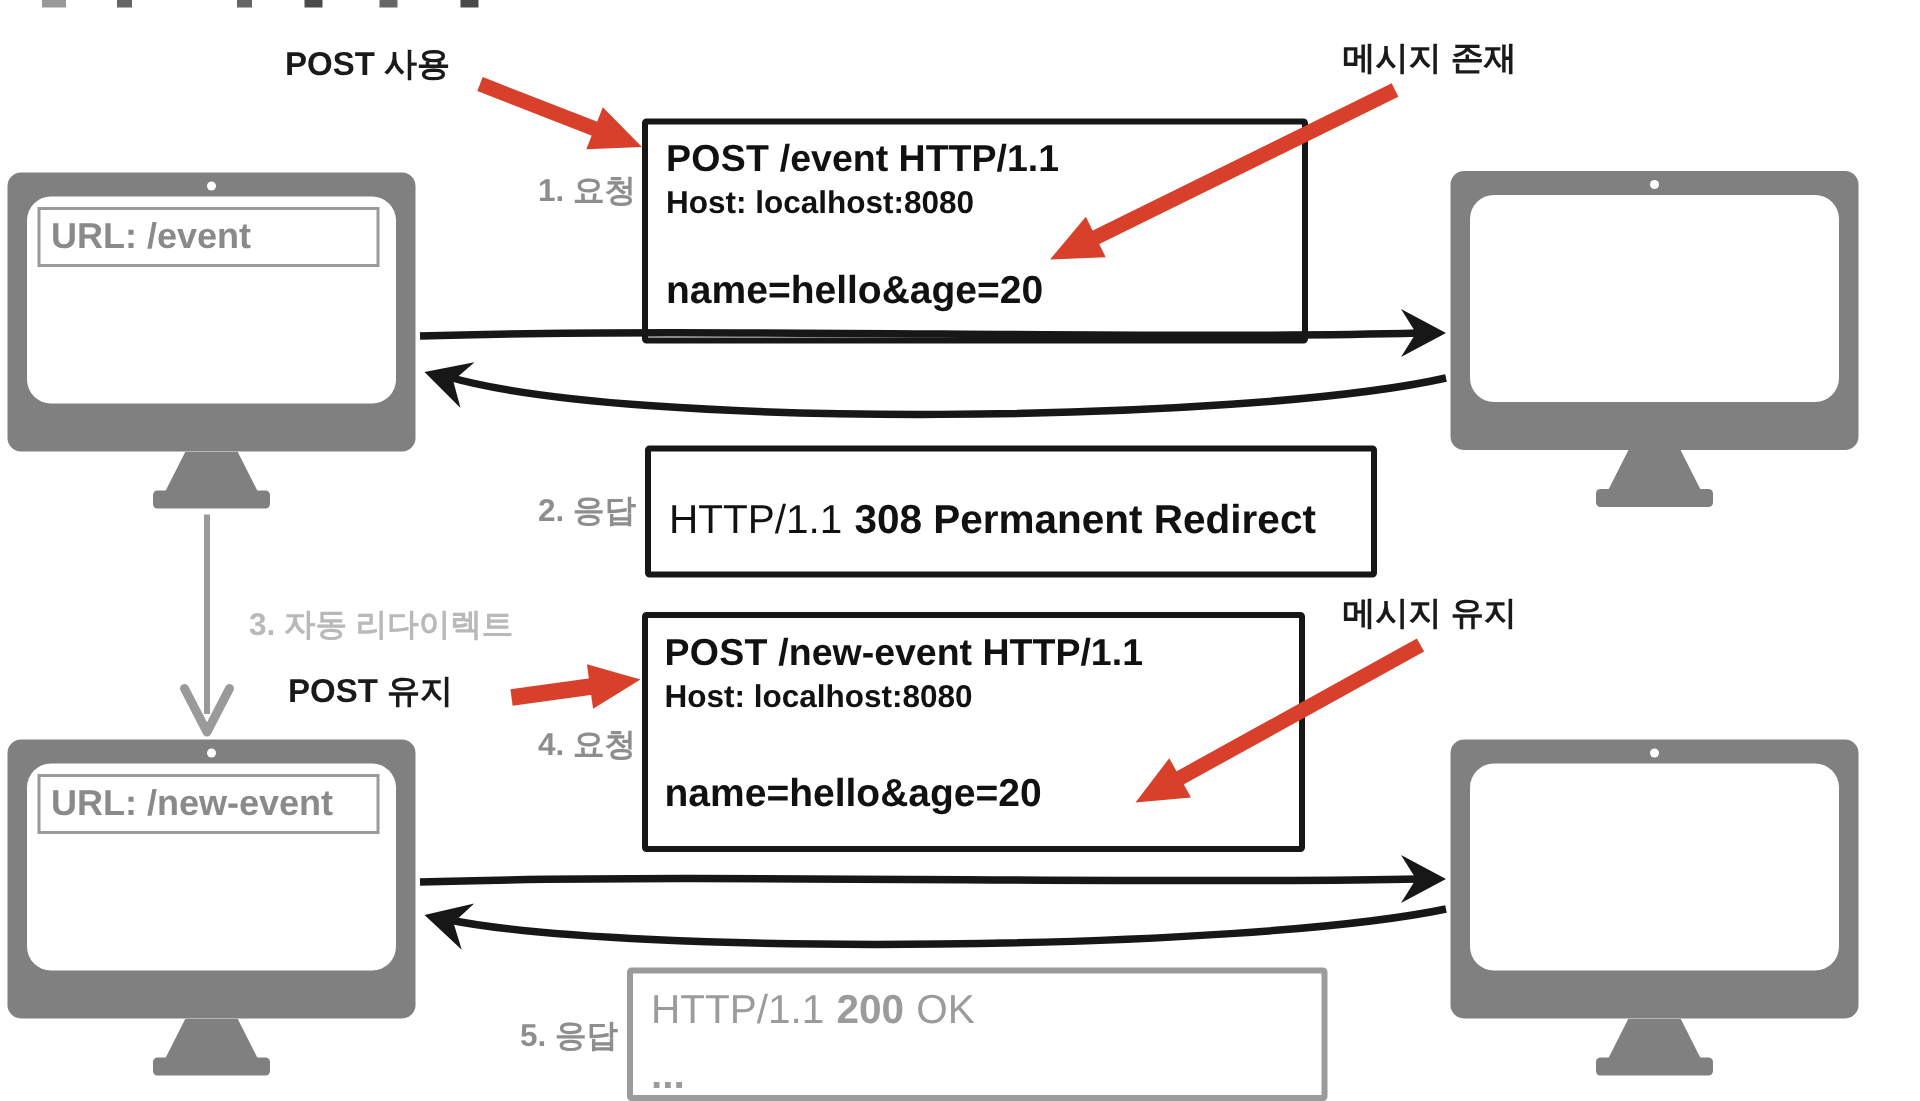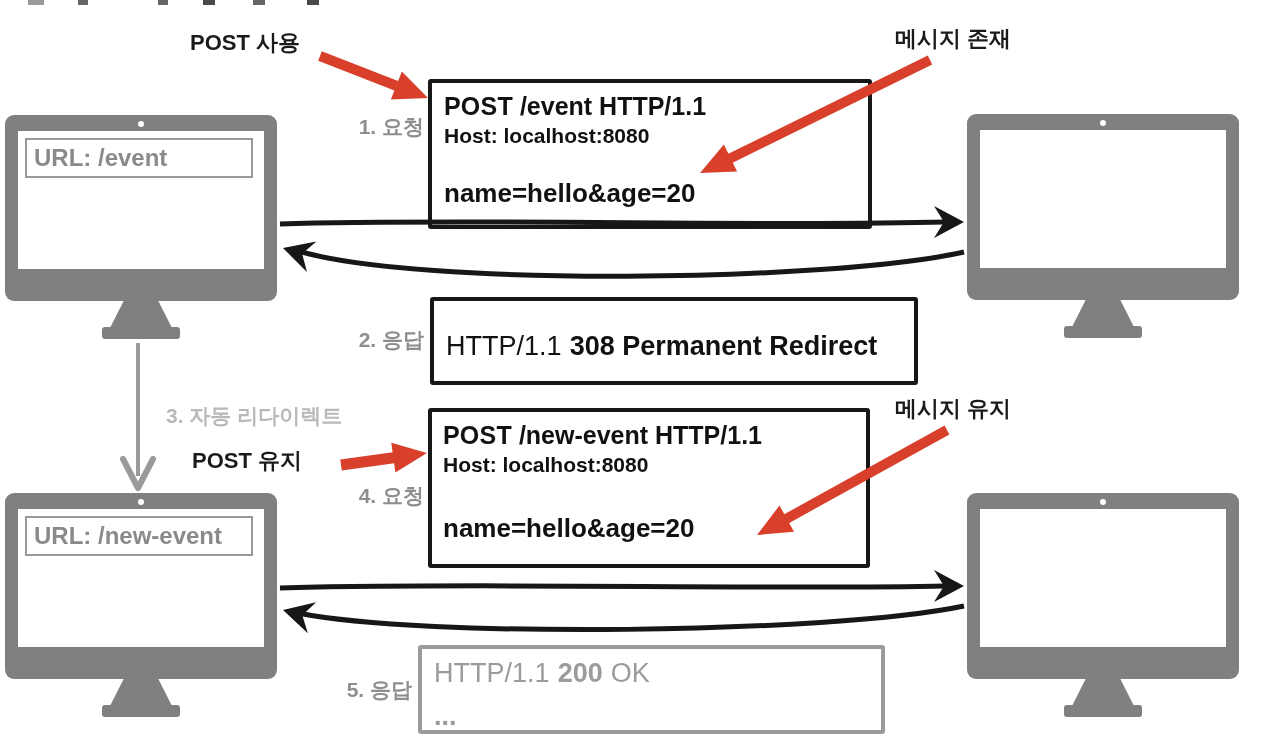--- a/index.html
+++ b/index.html
@@ -31,21 +31,21 @@
   .okbox{border-color:#9b9b9b;}
   .okbox .l1{font-size:27px;color:#9b9b9b;line-height:1.2;}
   .okbox .proto{font-weight:500;}
   .okbox .code{font-weight:900;margin-left:.3em;}
   .okbox .reason{font-weight:500;margin-left:.3em;}
   .okbox .dots{font-size:27px;font-weight:900;color:#9b9b9b;margin-top:14px;line-height:1;}
 
   
   .monitor{position:absolute;width:272px;}
   .mbody{position:absolute;left:0;top:0;width:272px;height:186px;background:#808080;border-radius:9px;}
-  .mscreen{position:absolute;left:13px;top:16px;width:246px;height:138px;background:#ffffff;}
+  .mscreen{position:absolute;left:13px;top:16px;width:246px;height:138px;background:#ffffff;border-radius:16px;}
   .mcam{position:absolute;left:133px;top:6px;width:6px;height:6px;border-radius:50%;background:#ffffff;}
   .mstand{position:absolute;left:105px;top:186px;width:62px;height:27px;background:#808080;
           clip-path:polygon(22% 0,78% 0,100% 100%,0 100%);}
   .mbase{position:absolute;left:97px;top:212px;width:78px;height:12px;background:#808080;border-radius:3px;}
   .addrbar{position:absolute;left:7px;top:7px;width:228px;height:40px;border:2px solid #9a9a9a;
            box-sizing:border-box;display:flex;align-items:center;padding-left:7px;
            font-size:24px;font-weight:700;color:#8a8a8a;white-space:nowrap;overflow:hidden;}
 
   svg{position:absolute;left:0;top:0;pointer-events:none;}
   .overlay{z-index:6;}

